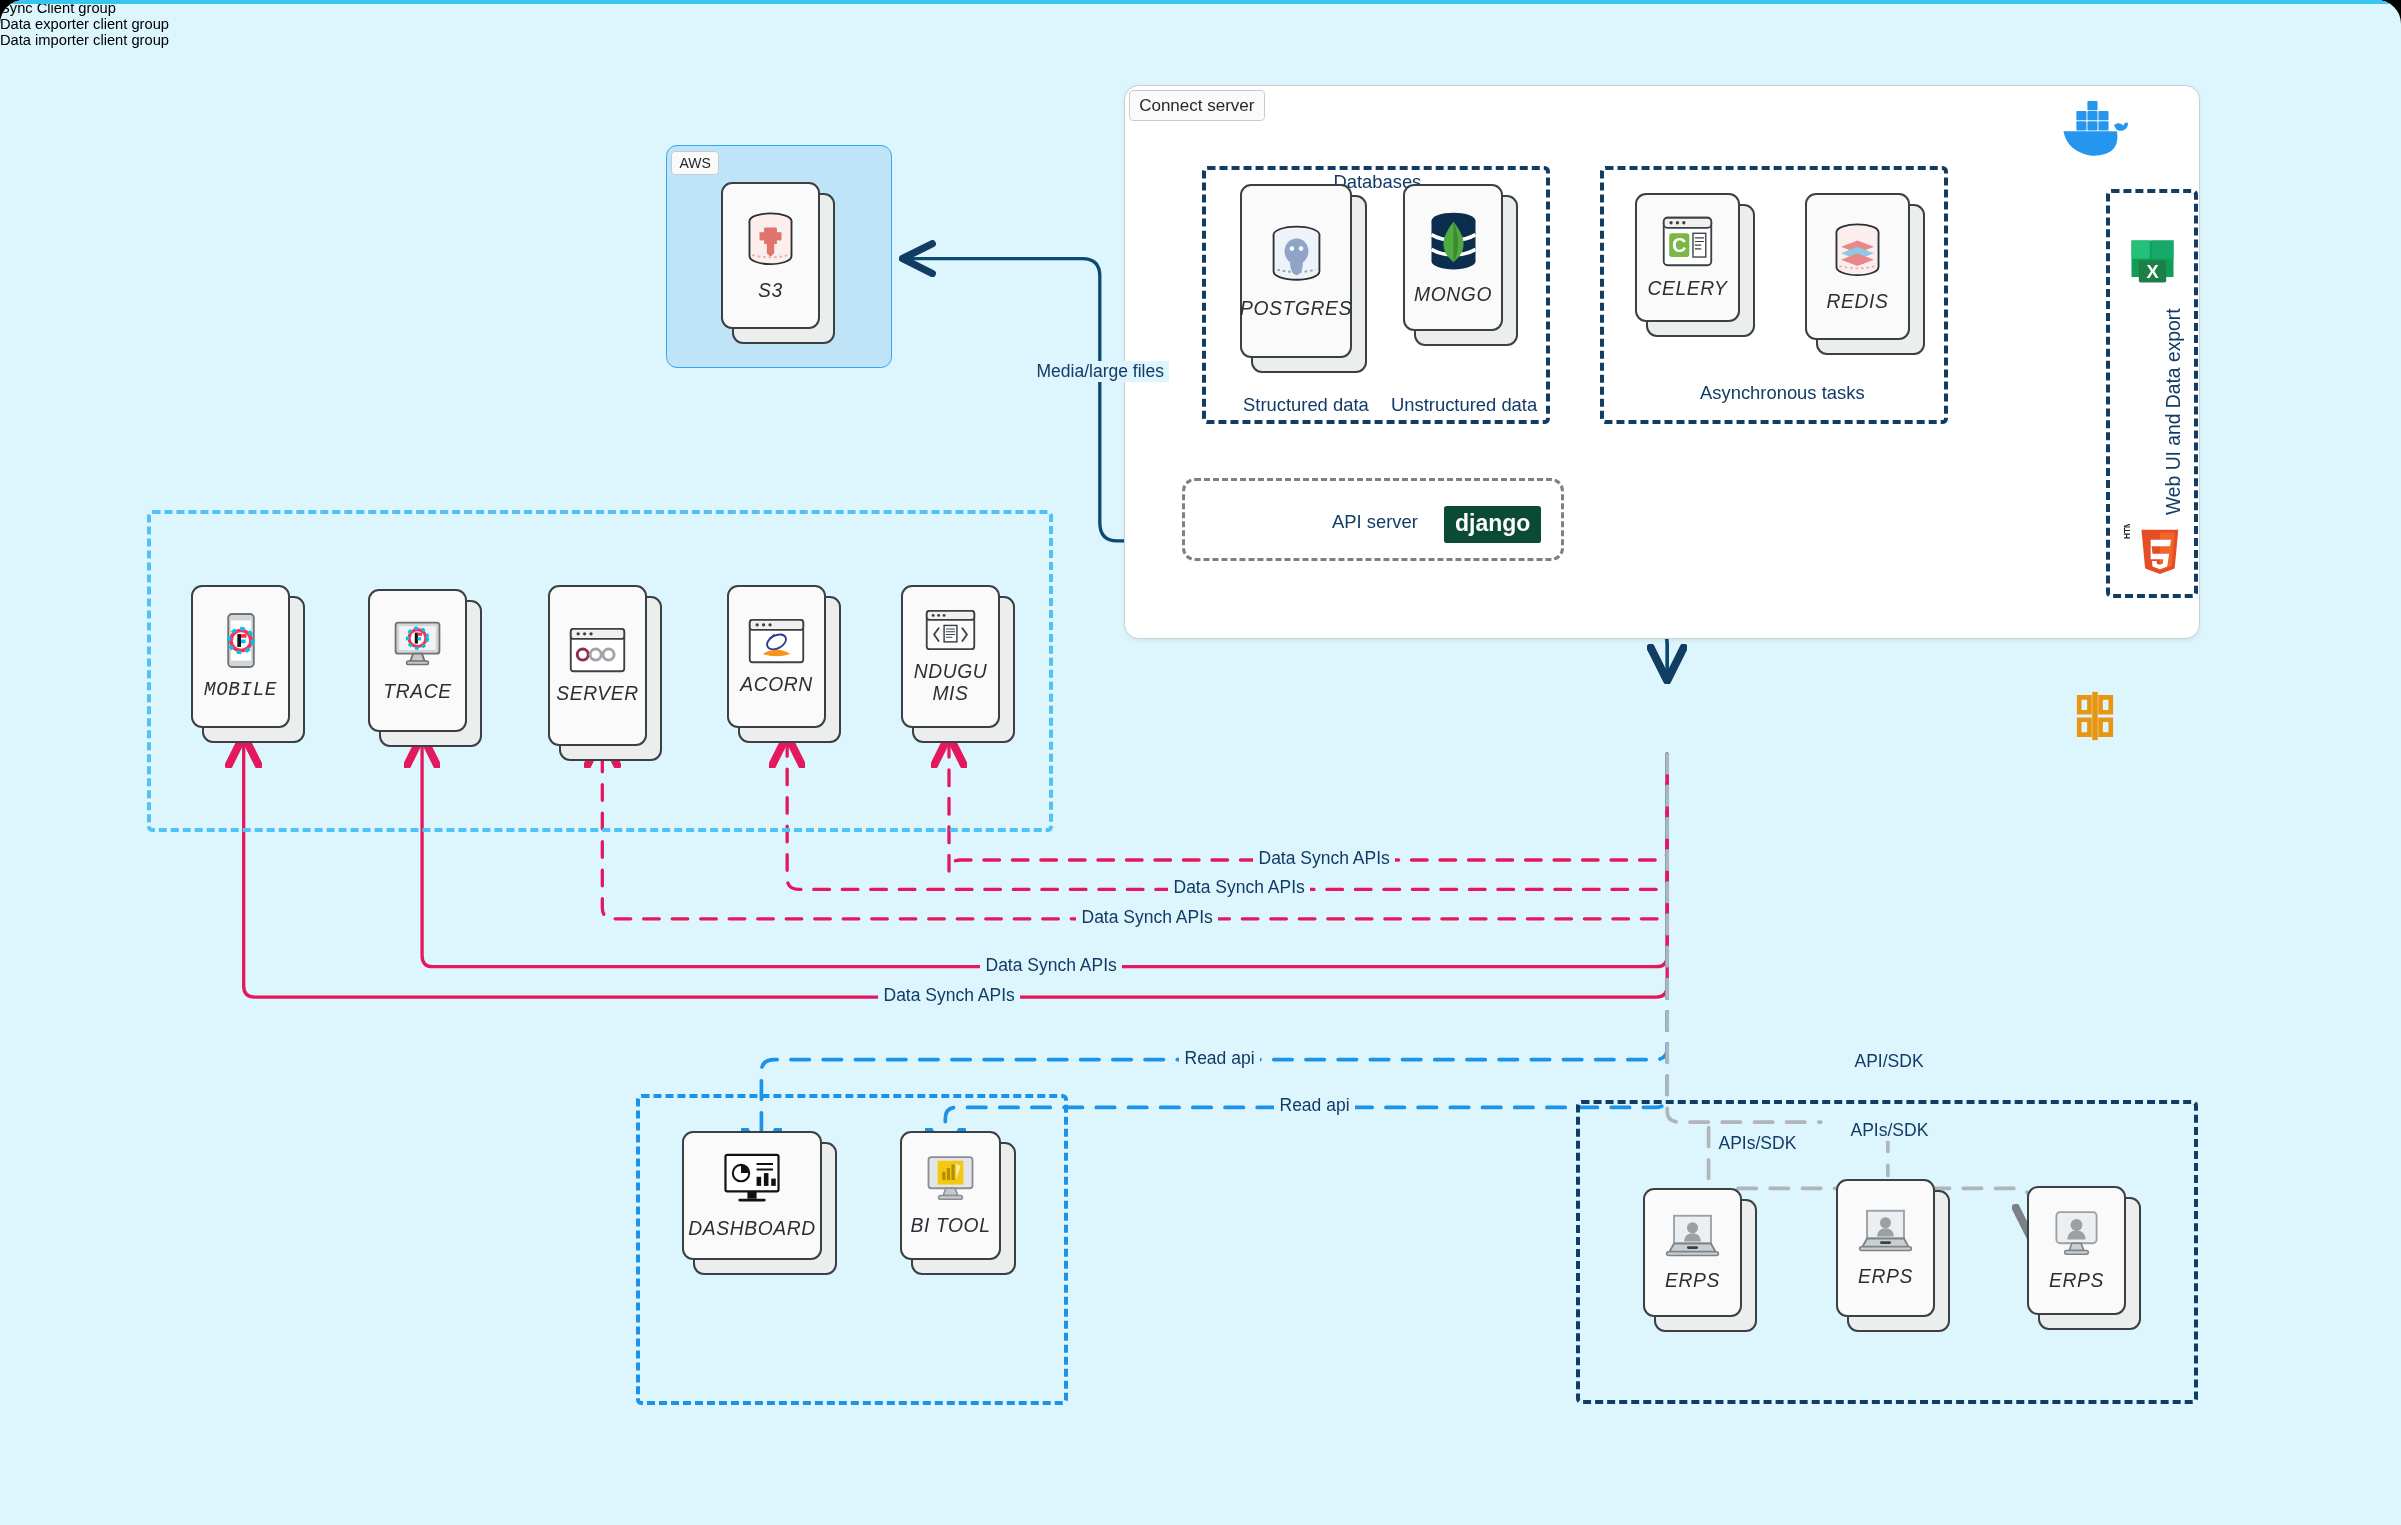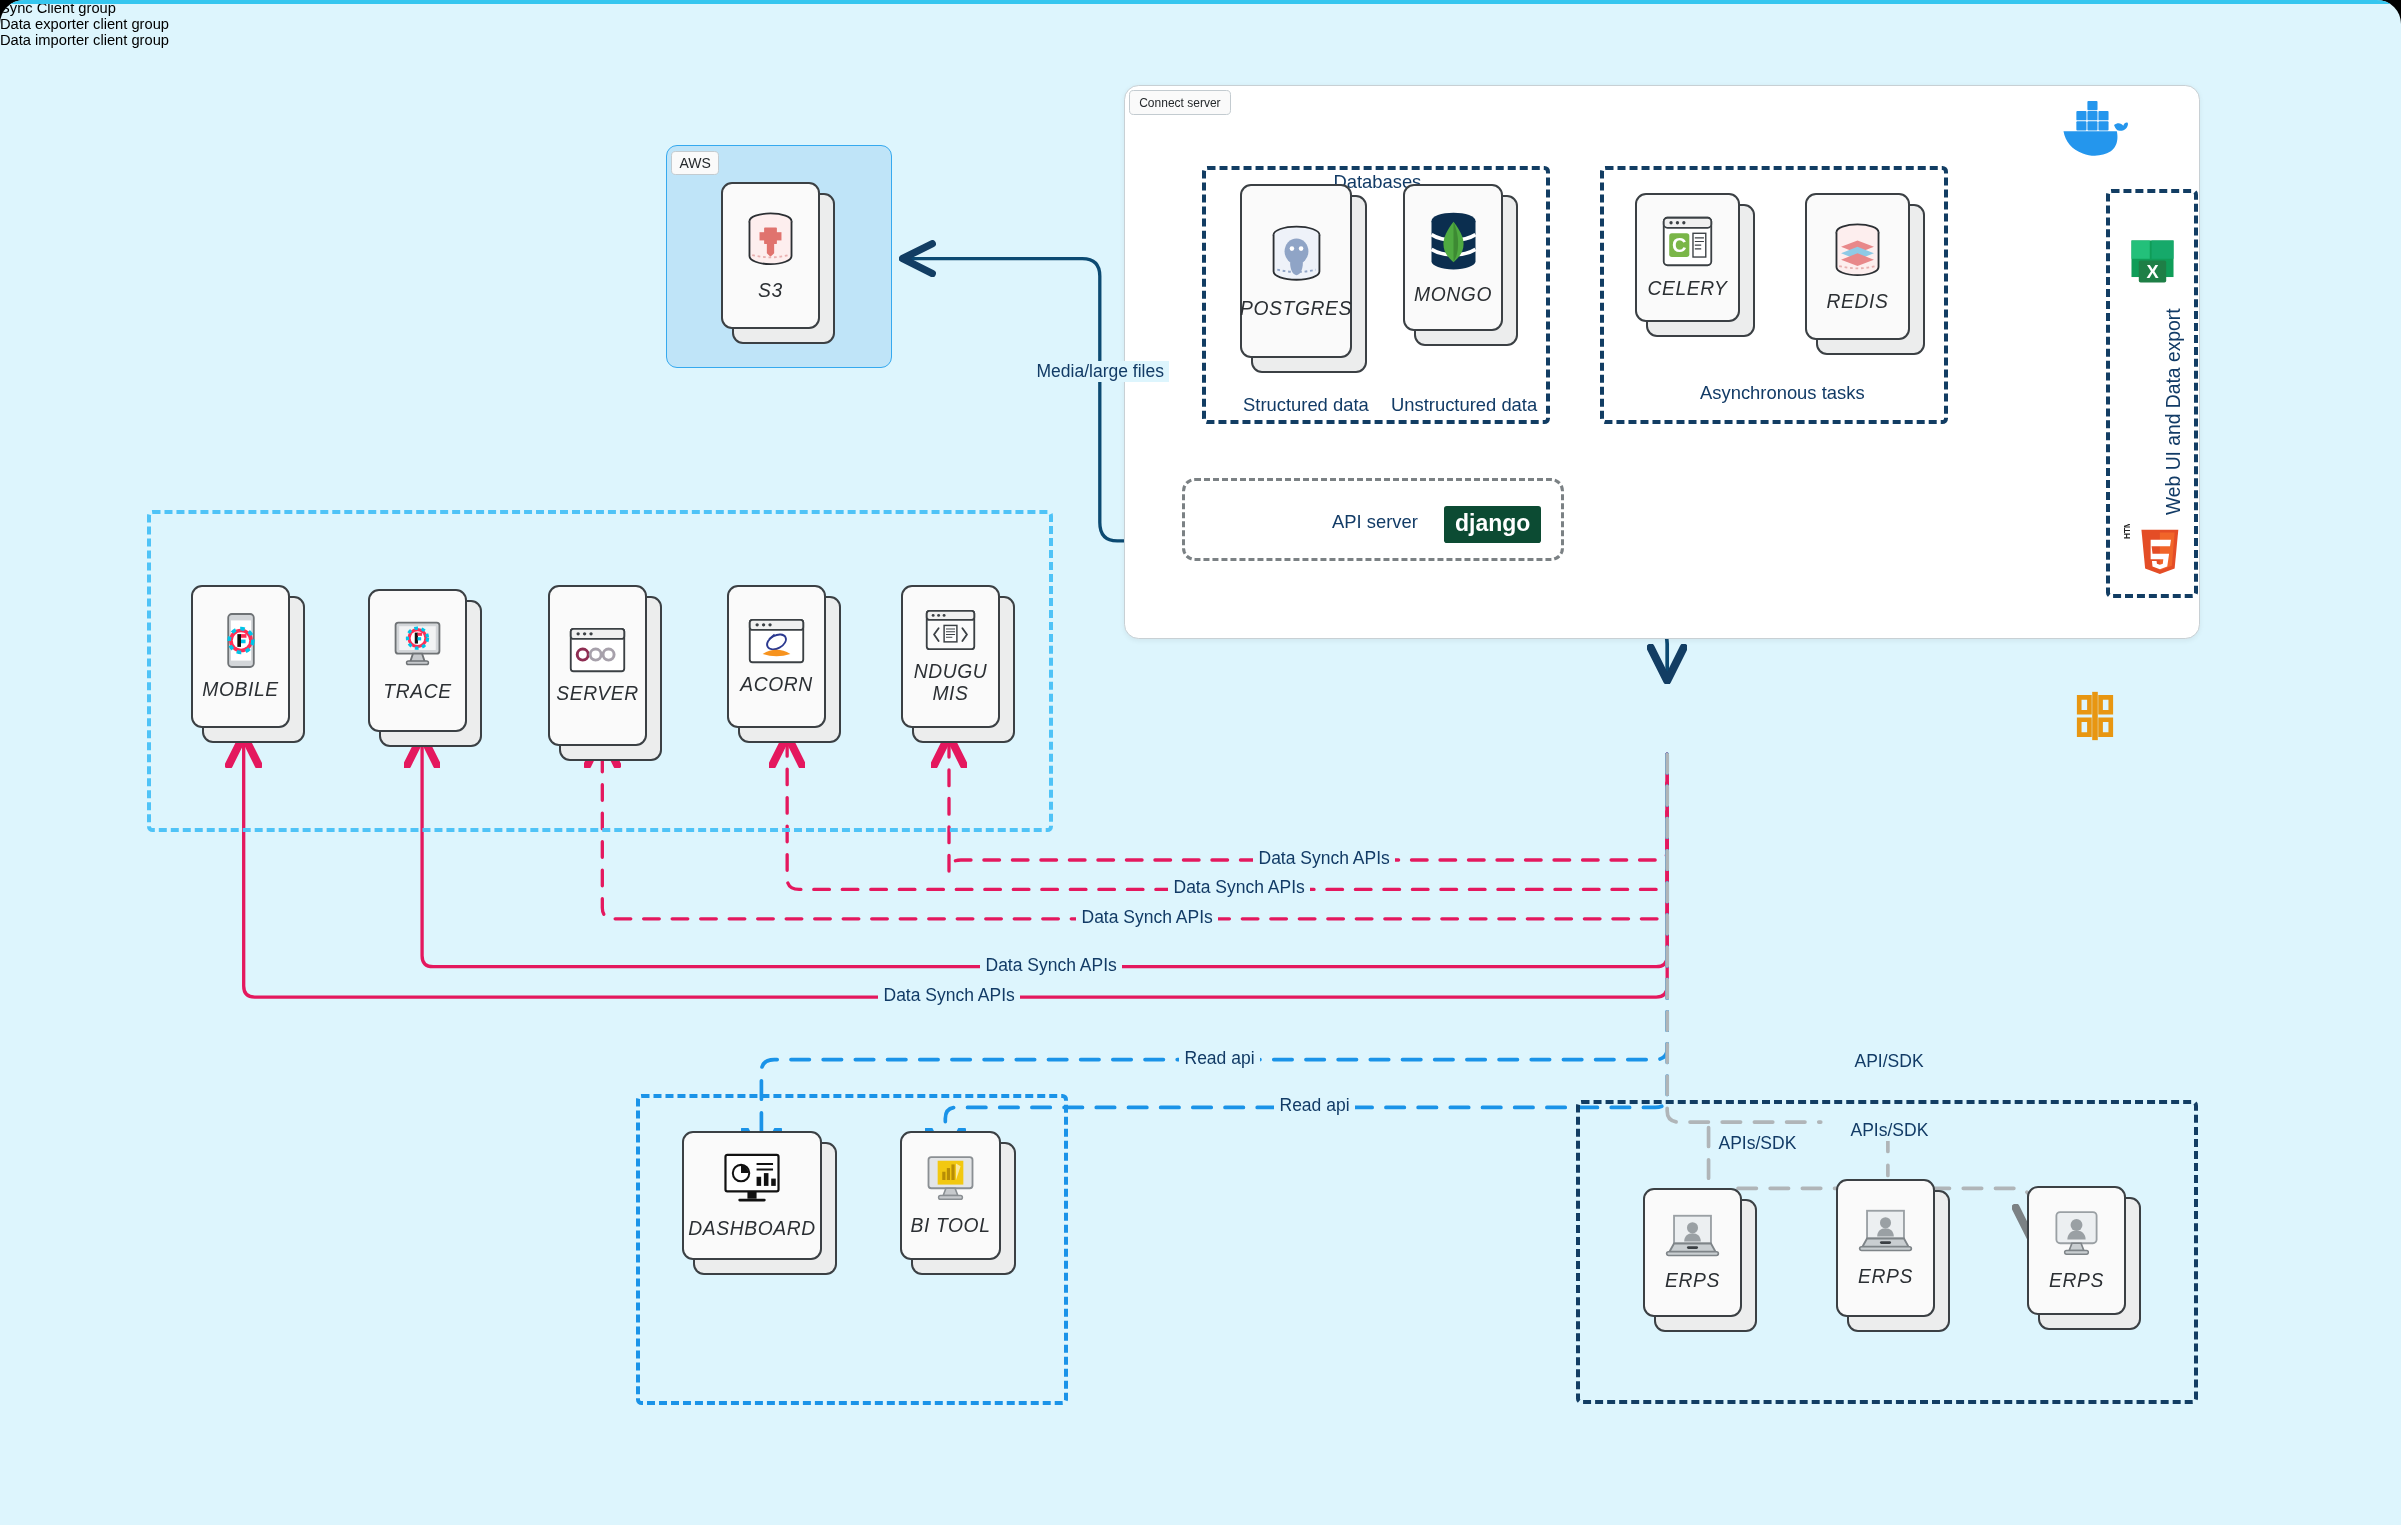--- a/index.html
+++ b/index.html
@@ -42,21 +42,21 @@
   .gr-sky{border:4.6px dashed #4fc3f7;}
   .gr-gray{border:3.7px dashed #7b8184;border-radius:13px;}
 
   
   .panel{
     position:absolute;background:#fff;border:1.8px solid #c8d0d4;border-radius:14.7px;
     box-shadow:0 1.8px 5.5px rgba(0,0,0,.06);
   }
   .tagbox{
     position:absolute;background:#fafafa;border:0.9px solid #c3cbd0;border-radius:4.6px;
-    padding:4.6px 9.2px;font-size:12px;color:#25292c;
+    padding:4.6px 9.2px;font-size:17px;color:#25292c;
   }
   
   .awsbox{
     position:absolute;background:#bfe4f8;border:1.8px solid #35a9ef;border-radius:11px;
   }
   
   .gwbar{
     position:absolute;background:#0a6a96;border-radius:6.4px;
     display:flex;align-items:center;justify-content:center;
   }
@@ -305,21 +305,21 @@
         <path d="M34 8h11v16H34z" fill="none" stroke="#e89611" stroke-width="5"></path>
         <path d="M11 32h11v16H11z" fill="none" stroke="#e89611" stroke-width="5"></path>
         <path d="M34 32h11v16H34z" fill="none" stroke="#e89611" stroke-width="5"></path>
       </g>
     </svg>
   </div>
 
   <div class="group gr-sky" style="left:147px;top:510px;width:906px;height:322px;"></div>
   <div class="glabel" style="left:565px;top:533px;">Sync Client group</div>
 
-  <div class="node" style="left:191px;top:585px;width:99px;height:143px;">
+  <div class="node" style="left:191px;top:585px;width:99px;height:143px;font-family:Liberation Mono, monospace;">
     <div class="back"></div>
     <div class="front">
       <span>
         <svg class="ico" width="42" height="57" viewBox="0 0 46 62">
           <rect x="9" y="2" width="28" height="58" rx="4" fill="#d3d6d9" stroke="#6e7275" stroke-width="2"></rect>
           <rect x="12" y="9" width="22" height="44" fill="#fff"></rect>
           <g>
             <circle cx="23" cy="31" r="13" fill="#ff2d55"></circle>
             <circle cx="23" cy="31" r="13" fill="none" stroke="#00c4e8" stroke-width="4" stroke-dasharray="5 5"></circle>
             <circle cx="23" cy="31" r="9" fill="#fff"></circle>

